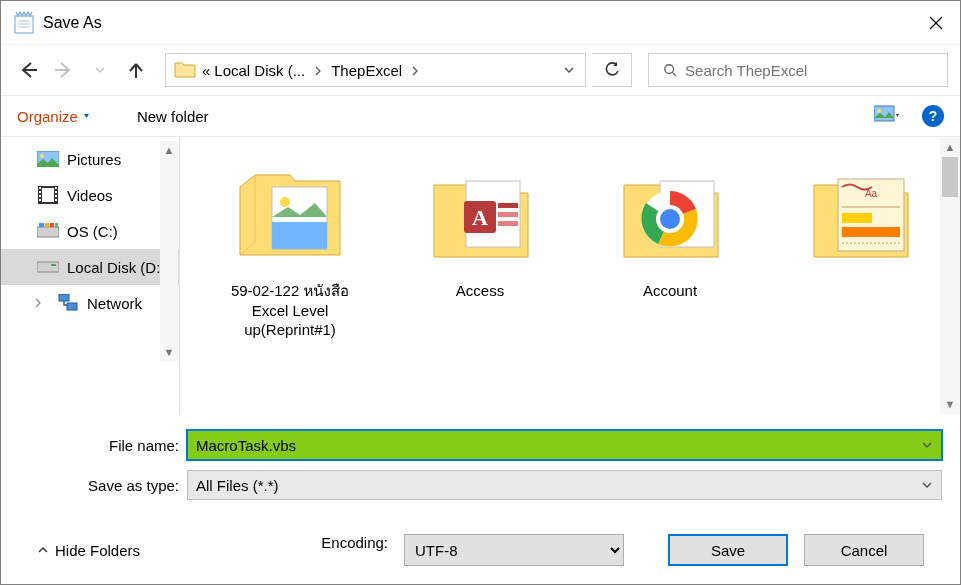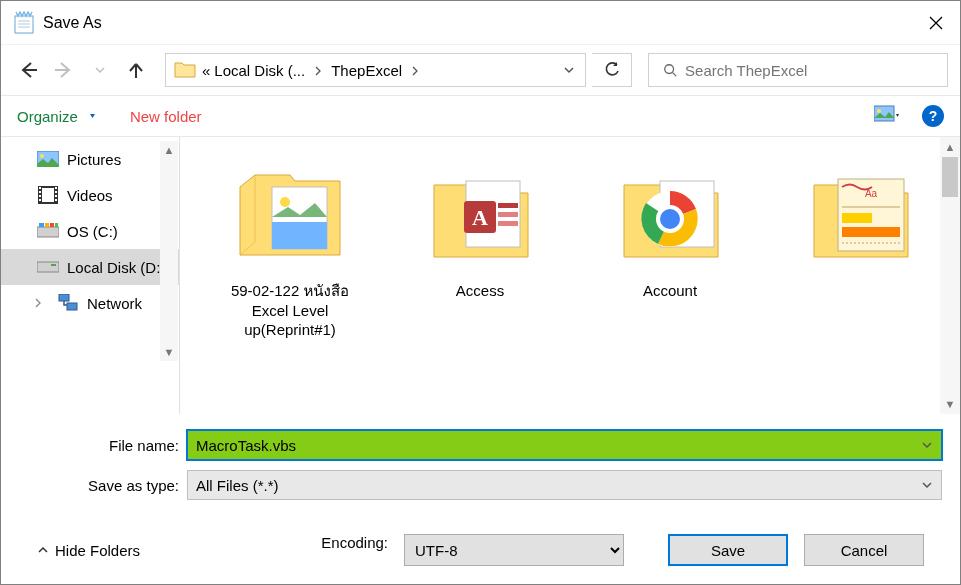--- a/index.html
+++ b/index.html
@@ -80,22 +80,22 @@
 
     .toolbar {
       height: 42px;
       display: flex;
       align-items: center;
       padding: 0 16px;
       gap: 30px;
       border-top: 1px solid #e8e8e8;
       border-bottom: 1px solid #e8e8e8;
     }
-    .toolbar .organize { color: #15803d; display: flex; align-items: center; gap: 12px; }
-    .toolbar .newfolder { color: #ef4444; }
+    .toolbar .organize { color: #c2410c; display: flex; align-items: center; gap: 6px; }
+    .toolbar .newfolder { color: #000000; margin-left: 13px; }
     .toolbar .right { margin-left: auto; display: flex; align-items: center; gap: 20px; }
     .toolbar .view-btn svg { }
     .toolbar .help { width: 22px; height: 22px; border-radius: 50%; background: #0066cc; color: #fff; display: flex; align-items: center; justify-content: center; font-size: 14px; font-weight: bold; }
 
     .explorer { display: flex; flex: 1; min-height: 0; }
     .tree {
       width: 200px;
       border-right: none;
       position: relative;
       padding-top: 4px;

